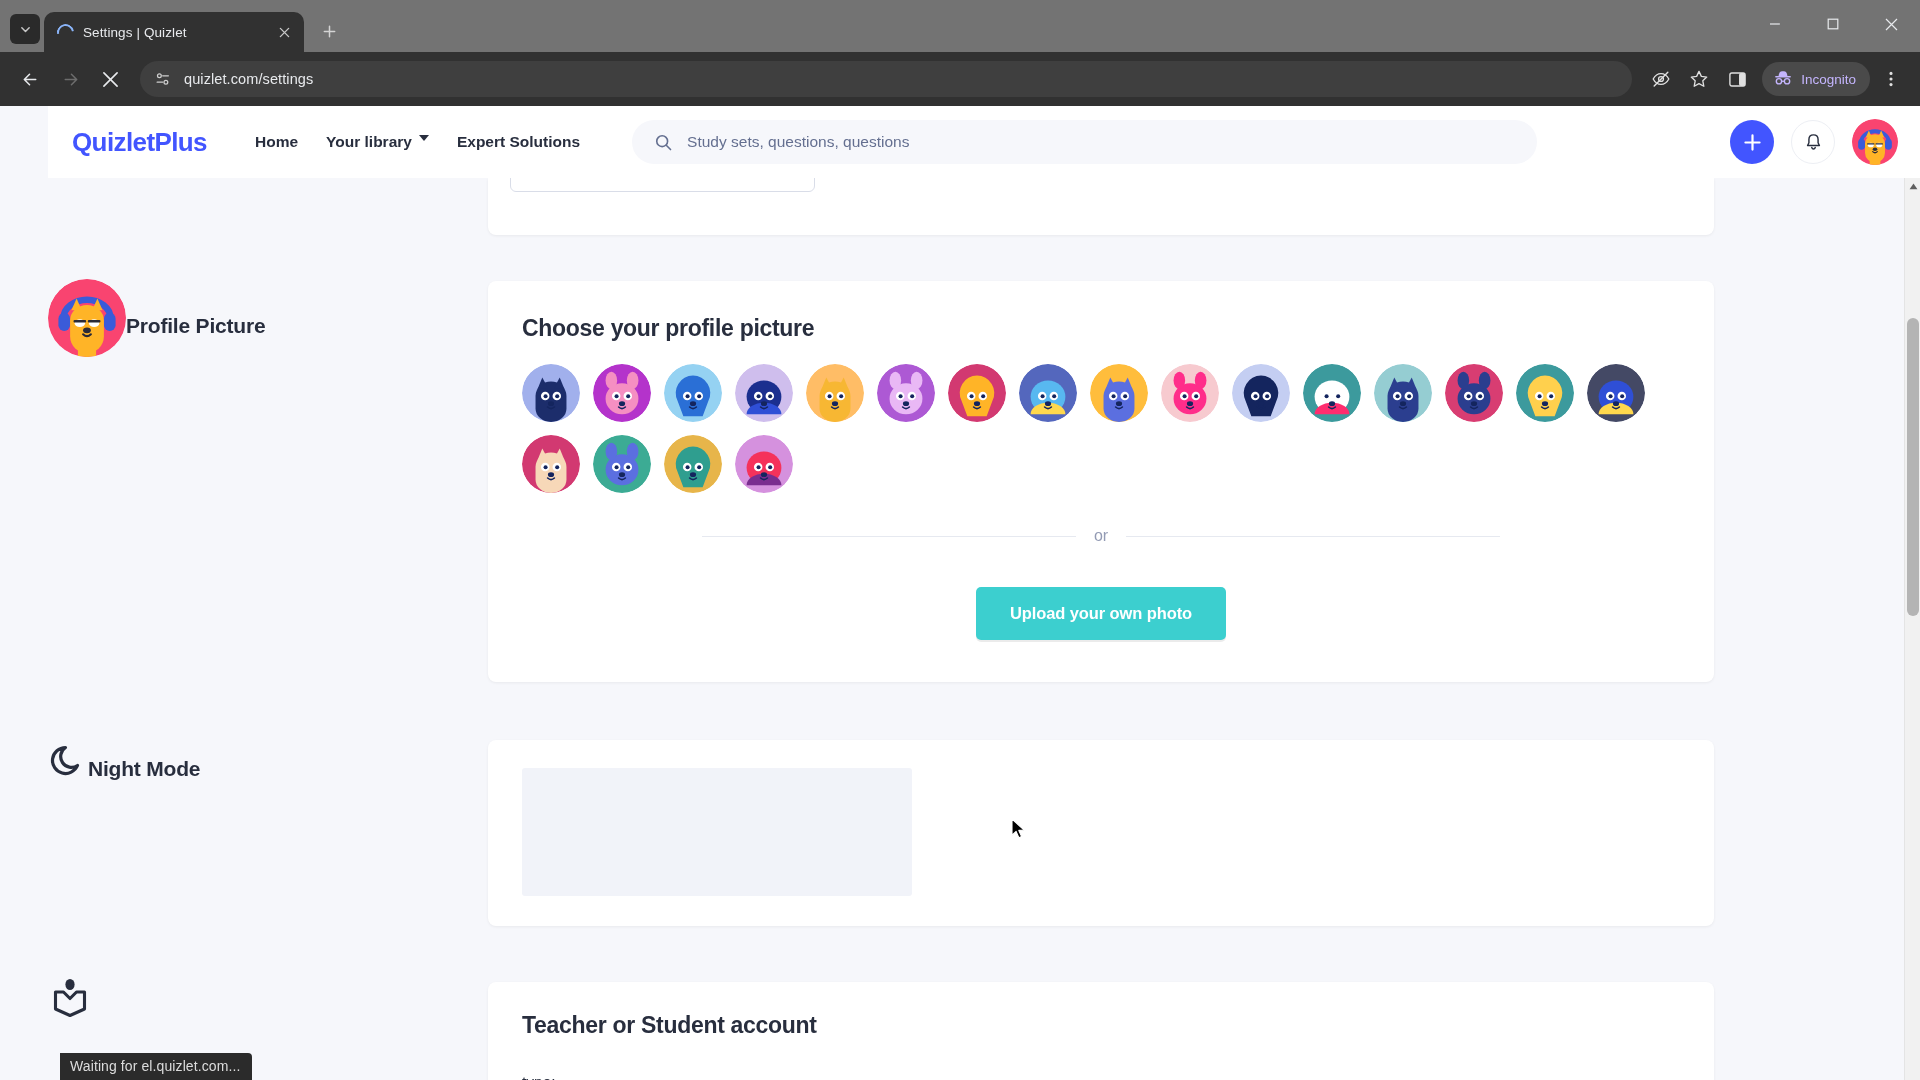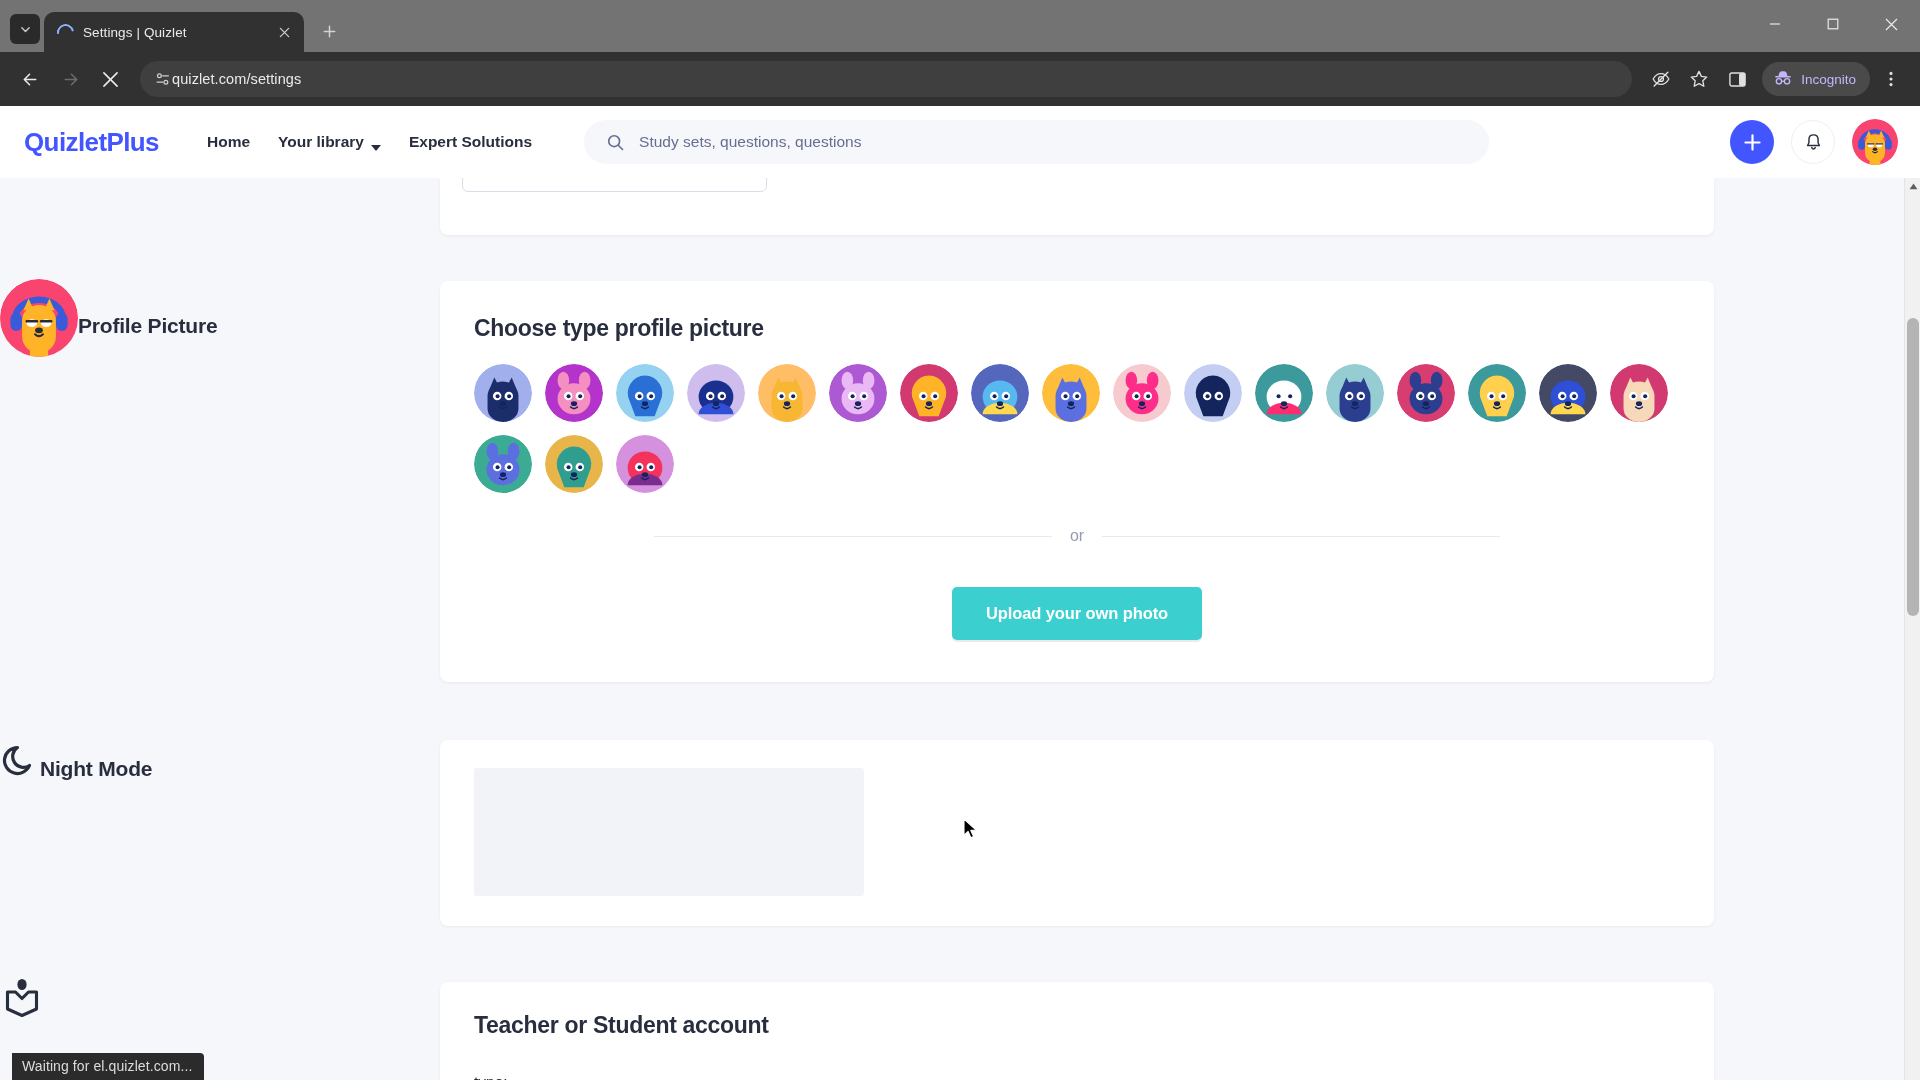--- a/index.html
+++ b/index.html
@@ -58,55 +58,55 @@
     height: 54px; flex: 0 0 54px; background: #313131; display: flex;
     align-items: center; padding: 0 12px; gap: 4px;
   }
   .nav-btn {
     width: 36px; height: 36px; border-radius: 50%; display: flex; align-items: center;
     justify-content: center; color: #e8eaed; cursor: pointer; flex: 0 0 36px;
   }
   .nav-btn.disabled { color: #6d6d6d; }
   .omnibox {
     flex: 1; height: 36px; background: #3f3f3f; border-radius: 18px; margin: 0 8px;
-    display: flex; align-items: center; padding: 0 14px; gap: 0; cursor: text;
+    display: flex; align-items: center; padding: 0 14px; gap: 12px; cursor: text;
     min-width: 0;
   }
   .omnibox-icon { width: 18px; height: 18px; flex: 0 0 18px; color: #cfcfcf; }
   .omnibox-url {
     color: #e8eaed; font-size: 14.5px; white-space: nowrap; overflow: hidden;
     text-overflow: ellipsis; letter-spacing: .1px;
   }
   .tb-icon {
     width: 34px; height: 34px; border-radius: 50%; display: flex; align-items: center;
     justify-content: center; color: #e0e0e0; cursor: pointer; flex: 0 0 34px;
   }
   .incognito-pill {
     height: 34px; border-radius: 17px; background: #4a4a4a; display: flex;
     align-items: center; gap: 7px; padding: 0 14px 0 10px; color: #c4b5fd;
     font-size: 13.5px; cursor: pointer; margin-left: 4px; white-space: nowrap;
   }
 
   
   .viewport {
-    flex: 1; background: #15803d; position: relative; overflow: hidden;
+    flex: 1; background: #15803d; position: relative; overflow: hidden; margin-left: 48px;
   }
 
   .qz-header {
     height: 72px; background: #ffffff; display: flex; align-items: center;
     padding: 0 22px 0 24px; gap: 0; position: relative; z-index: 5;
   }
   .qz-logo {
     font-size: 26px; font-weight: bold; letter-spacing: -.6px;
     color: #4255ff; margin-right: 34px; cursor: pointer; white-space: nowrap;
   }
   .qz-nav { display: flex; align-items: center; gap: 0; }
   .qz-nav-item {
     font-size: 15.5px; font-weight: bold; color: #282e3e; padding: 8px 14px;
-    border-radius: 6px; cursor: pointer; display: flex; align-items: flex-end; gap: 7px;
+    border-radius: 6px; cursor: pointer; display: flex; align-items: flex-start; gap: 7px;
     white-space: nowrap;
   }
   .caret {
     width: 0; height: 0; border-left: 5px solid transparent;
     border-right: 5px solid transparent; border-top: 6px solid #282e3e;
     margin-top: 2px;
   }
   .qz-search {
     flex: 1; max-width: 905px; height: 44px; background: #f6f7fb; border-radius: 22px;
     display: flex; align-items: center; gap: 14px; padding: 0 22px; margin: 0 38px;
@@ -425,21 +425,21 @@
                 <ellipse cx="35.5" cy="34" rx="4" ry="3" fill="#fff"></ellipse>
                 <path d="M20.5 32.5 h8 M31.5 32.5 h8" stroke="#2b2b38" stroke-width="1.8" stroke-linecap="round"></path>
                 <ellipse cx="30" cy="39.5" rx="3" ry="2.2" fill="#2b2b38"></ellipse>
                 <path d="M27 42.5 q3 3 6 0" stroke="#2b2b38" stroke-width="1.6" fill="none" stroke-linecap="round"></path>
               </svg>
             </div>
             <div class="row-label-text">Profile Picture</div>
           </div>
 
           <div class="card card-avatars">
-            <div class="card-title">Choose type profile picture</div>
+            <div class="card-title">Choose your profile picture</div>
 
             <div class="avatar-grid" id="avatar-grid">
                 <div class="avatar-opt">
                   <svg width="58" height="58" viewBox="0 0 60 60">
                     <circle cx="30" cy="30" r="30" fill="#b8c4f0"></circle>
                     <circle cx="30" cy="30" r="30" fill="#3b5bdb" opacity=".18"></circle>
                     <path d="M14 33 a16 15 0 0 1 32 0 v13 a16 14 0 0 1 -32 0Z" fill="#1c2d6b"></path>
                     <path d="M16 26 L21 14 L27 25Z" fill="#1c2d6b"></path>
                     <path d="M44 26 L39 14 L33 25Z" fill="#1c2d6b"></path>
                     <ellipse cx="24" cy="33" rx="4.4" ry="4.4" fill="#fff"></ellipse>

